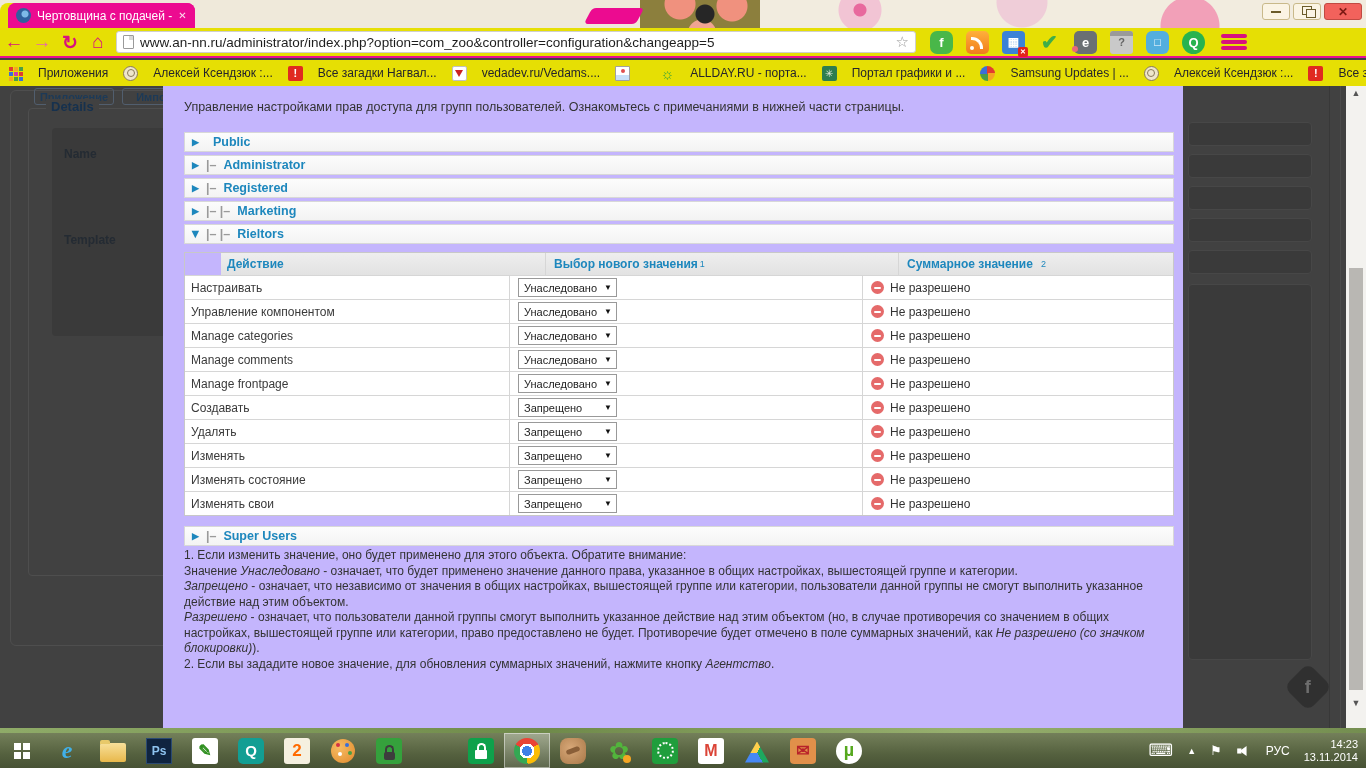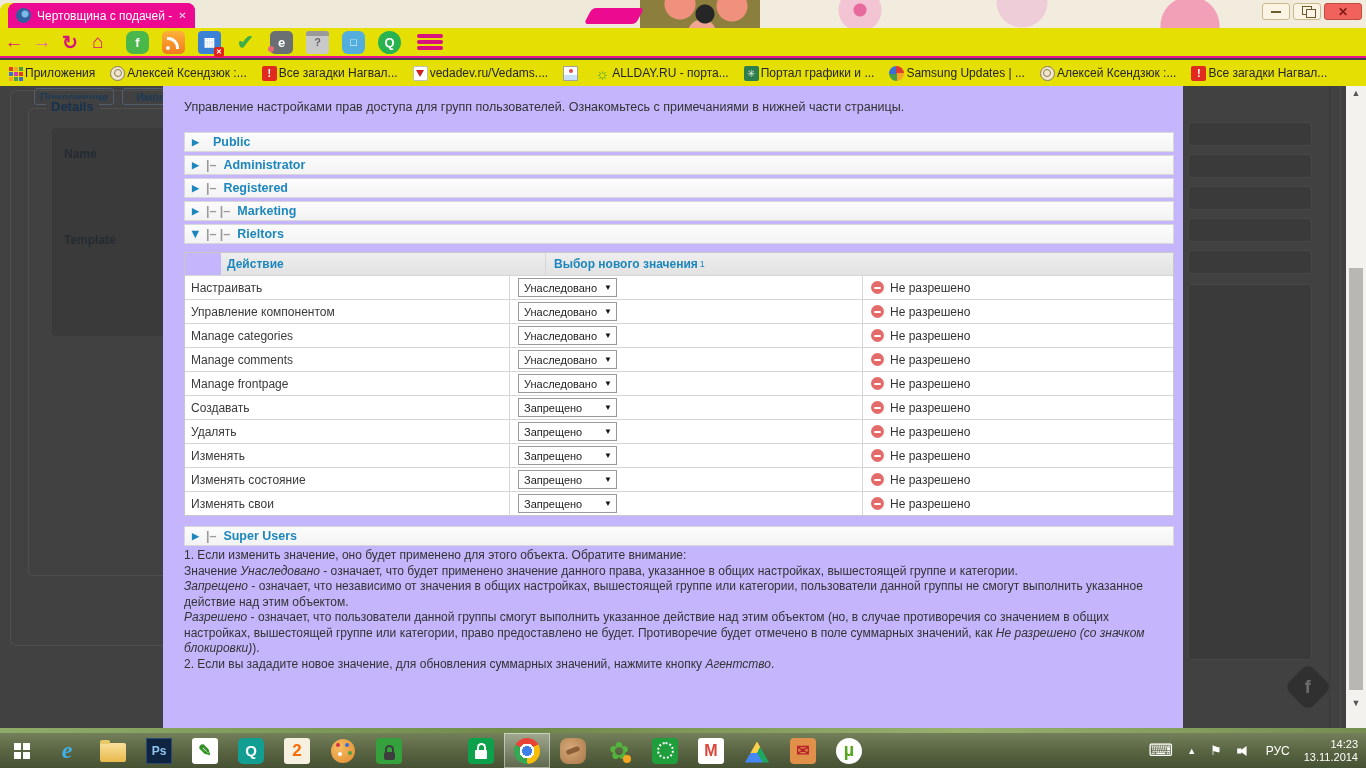--- a/index.html
+++ b/index.html
@@ -73,21 +73,21 @@
   .ext[data-icon="archive"]{background:#c9c9c9;border-radius:3px;color:#666;font-size:11px;}
   .ext[data-icon="archive"]::before{content:"";position:absolute;left:0;top:0;right:0;height:5px;background:#9a9a9a;border-radius:3px 3px 0 0;}
   .ext[data-icon="camera"]{background:#53aede;border-radius:6px;color:#fff;font-size:11px;font-weight:normal;}
   .ext[data-icon="q-ball"]{background:#27b34f;border-radius:50%;color:#fff;}
   #menu-btn{margin-left:16px;width:26px;height:20px;display:flex;flex-direction:column;justify-content:space-between;padding:2px 0;}
   #menu-btn span{height:4px;background:#d8117f;border-radius:2px;}
 
   
   #bookmarks{position:absolute;left:0;top:60px;width:1366px;height:26px;background:#e6df04;
     display:flex;align-items:center;padding-left:8px;gap:15px;overflow:hidden;}
-  .bm{display:flex;align-items:center;gap:2px;font-size:12px;color:#24242c;white-space:nowrap;}
+  .bm{display:flex;align-items:center;gap:15px;font-size:12px;color:#24242c;white-space:nowrap;}
   .bm-ico{width:15px;height:15px;position:relative;flex:none;display:flex;align-items:center;justify-content:center;}
   .bm-ico[data-icon="apps-grid"]::before{content:"";position:absolute;left:1px;top:1px;width:4px;height:4px;background:#e23c30;
     box-shadow:5px 0 0 #f5a623,10px 0 0 #4a9e46,0 5px 0 #3a6fd8,5px 5px 0 #d23ca8,10px 5px 0 #e23c30,0 10px 0 #f5a623,5px 10px 0 #4a9e46,10px 10px 0 #3a6fd8;}
   .bm-ico[data-icon="avatar"]{border-radius:50%;background:#efe6cc;border:1px solid #8a7a5a;}
   .bm-ico[data-icon="avatar"]::after{content:"";width:6px;height:6px;border-radius:50%;border:1px solid #8a7a5a;}
   .bm-ico[data-icon="warning"]{background:#e02a20;border-radius:2px;color:#fff;font-size:11px;font-weight:bold;}
   .bm-ico[data-icon="warning"]::after{content:"!";}
   .bm-ico[data-icon="veda-drop"]{background:#fff;border:1px solid #c0c0c0;border-radius:2px;}
   .bm-ico[data-icon="veda-drop"]::after{content:"";width:0;height:0;border-left:4px solid transparent;border-right:4px solid transparent;border-top:7px solid #c22;}
   .bm-ico[data-icon="image-file"]{background:linear-gradient(180deg,#fff 60%,#c8e0f8 60%);border:1px solid #a0a0a0;border-radius:1px;}
@@ -250,20 +250,25 @@
     <div class="winctl" id="btn-min"></div>
     <div class="winctl" id="btn-restore"></div>
     <div class="winctl" id="btn-close">✕</div>
   </div>
 
   <div id="toolbar">
     <div class="navbtn">←</div>
     <div class="navbtn fwd">→</div>
     <div class="navbtn">↻</div>
     <div class="navbtn">⌂</div>
+    <div id="addressbar">
+      <span id="page-ico"></span>
+      <span id="url-text">www.an-nn.ru/administrator/index.php?option=com_zoo&amp;controller=configuration&amp;changeapp=5</span>
+      <span id="star-ico">☆</span>
+    </div>
     <div id="ext-row">
 
         <div class="ext" data-icon="feedly">
           <span>f</span>
         </div>
 
         <div class="ext" data-icon="rss">
           <span></span>
         </div>
 
@@ -412,20 +417,24 @@
 
       <div id="perm-table">
         <div class="trow thead">
           <div class="tc1">
               <span class="hl">Действие</span>
               <sup></sup>
             </div>
           <div class="tc2">
               <span class="hl">Выбор нового значения</span>
               <sup>1</sup>
+            </div>
+          <div class="tc3">
+              <span class="hl">Суммарное значение</span>
+              <sup>2</sup>
             </div>
         </div>
 
           <div class="trow">
             <div class="tc1">
               <span class="action-txt">Настраивать</span>
             </div>
             <div class="tc2">
               <div class="sel">
                 <span>Унаследовано</span>

